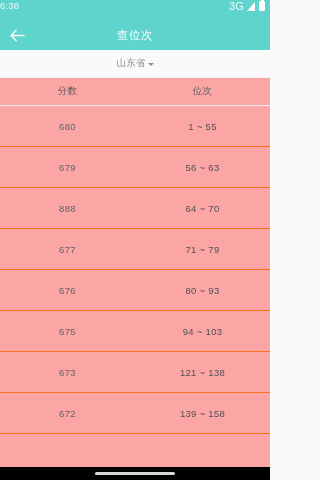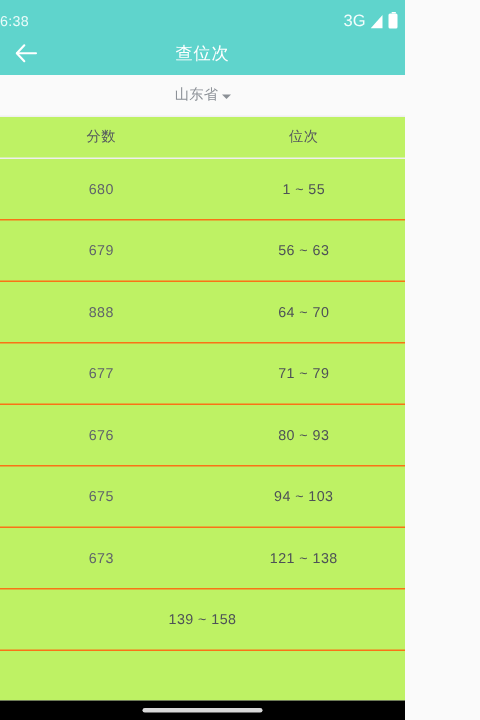--- a/index.html
+++ b/index.html
@@ -7,21 +7,21 @@
     width:270px; height:480px;
     font-family:"Liberation Sans", sans-serif;
     background:#fafafa;
     overflow:hidden;
   }
   .phone { position:relative; width:270px; height:480px; display:flex; flex-direction:column; }
 
   
   .statusbar {
     height:20px; background:#5fd4cc;
-    display:flex; align-items:flex-end; justify-content:space-between;
+    display:flex; align-items:flex-start; justify-content:space-between;
     padding:0 5px 0 2px;
     color:#ffffff;
     font-size:9px; letter-spacing:.2px;
   }
   .status-time { font-size:9.5px; color:#e9fbf9; margin-left:-2px; }
   .status-right { display:flex; align-items:center; gap:3px; }
   .net-label { font-size:11px; color:#f2fdfc; }
   .sig { display:inline-block; width:9px; height:9px; position:relative; }
   .sig svg { display:block; }
   .batt {
@@ -62,21 +62,21 @@
   .filter-text { font-size:9.5px; color:#8b9096; letter-spacing:.2px; }
   .caret {
     width:0; height:0;
     border-left:3.2px solid transparent;
     border-right:3.2px solid transparent;
     border-top:3.6px solid #8b9096;
     margin-top:1px;
   }
 
   
-  .table { flex:1; background:#bef264; overflow:hidden; }
+  .table { flex:1; background:#fca5a5; overflow:hidden; }
   .thead {
     display:flex; height:28px; align-items:center;
     border-bottom:1px solid #eeeeee;
   }
   .thead .cell { font-size:9.5px; color:#55595e; }
   .row {
     display:flex; height:41px; align-items:center;
     border-bottom:1px solid #f97316;
   }
   .cell { flex:1; text-align:center; font-size:9.5px; color:#5a5f64; letter-spacing:.3px; }
@@ -157,20 +157,21 @@
     </div>
     <div class="row">
       <div class="cell score">675</div>
       <div class="cell rank">94 ~ 103</div>
     </div>
     <div class="row">
       <div class="cell score">673</div>
       <div class="cell rank">121 ~ 138</div>
     </div>
     <div class="row">
+      <div class="cell score">672</div>
       <div class="cell rank">139 ~ 158</div>
     </div>
   </div>
 
   <div class="navbar">
     <div class="home-indicator"></div>
   </div>
 
 </div>
 

